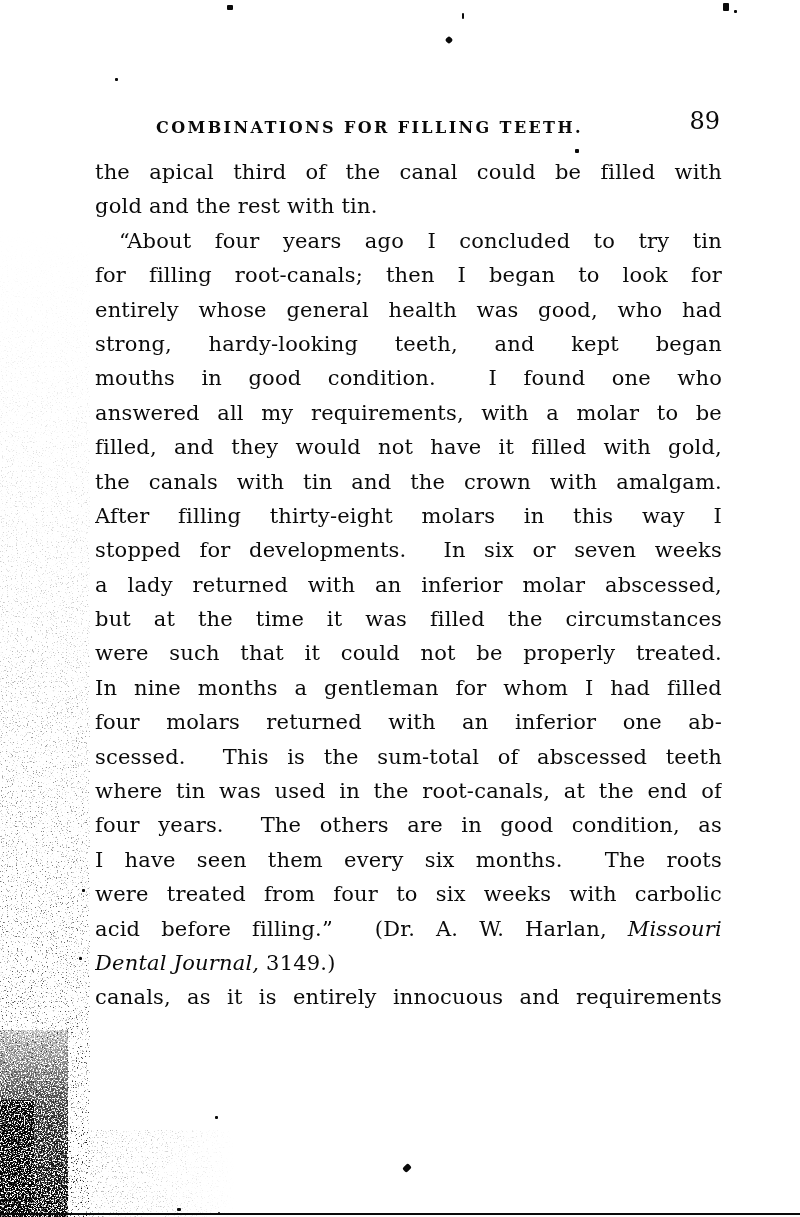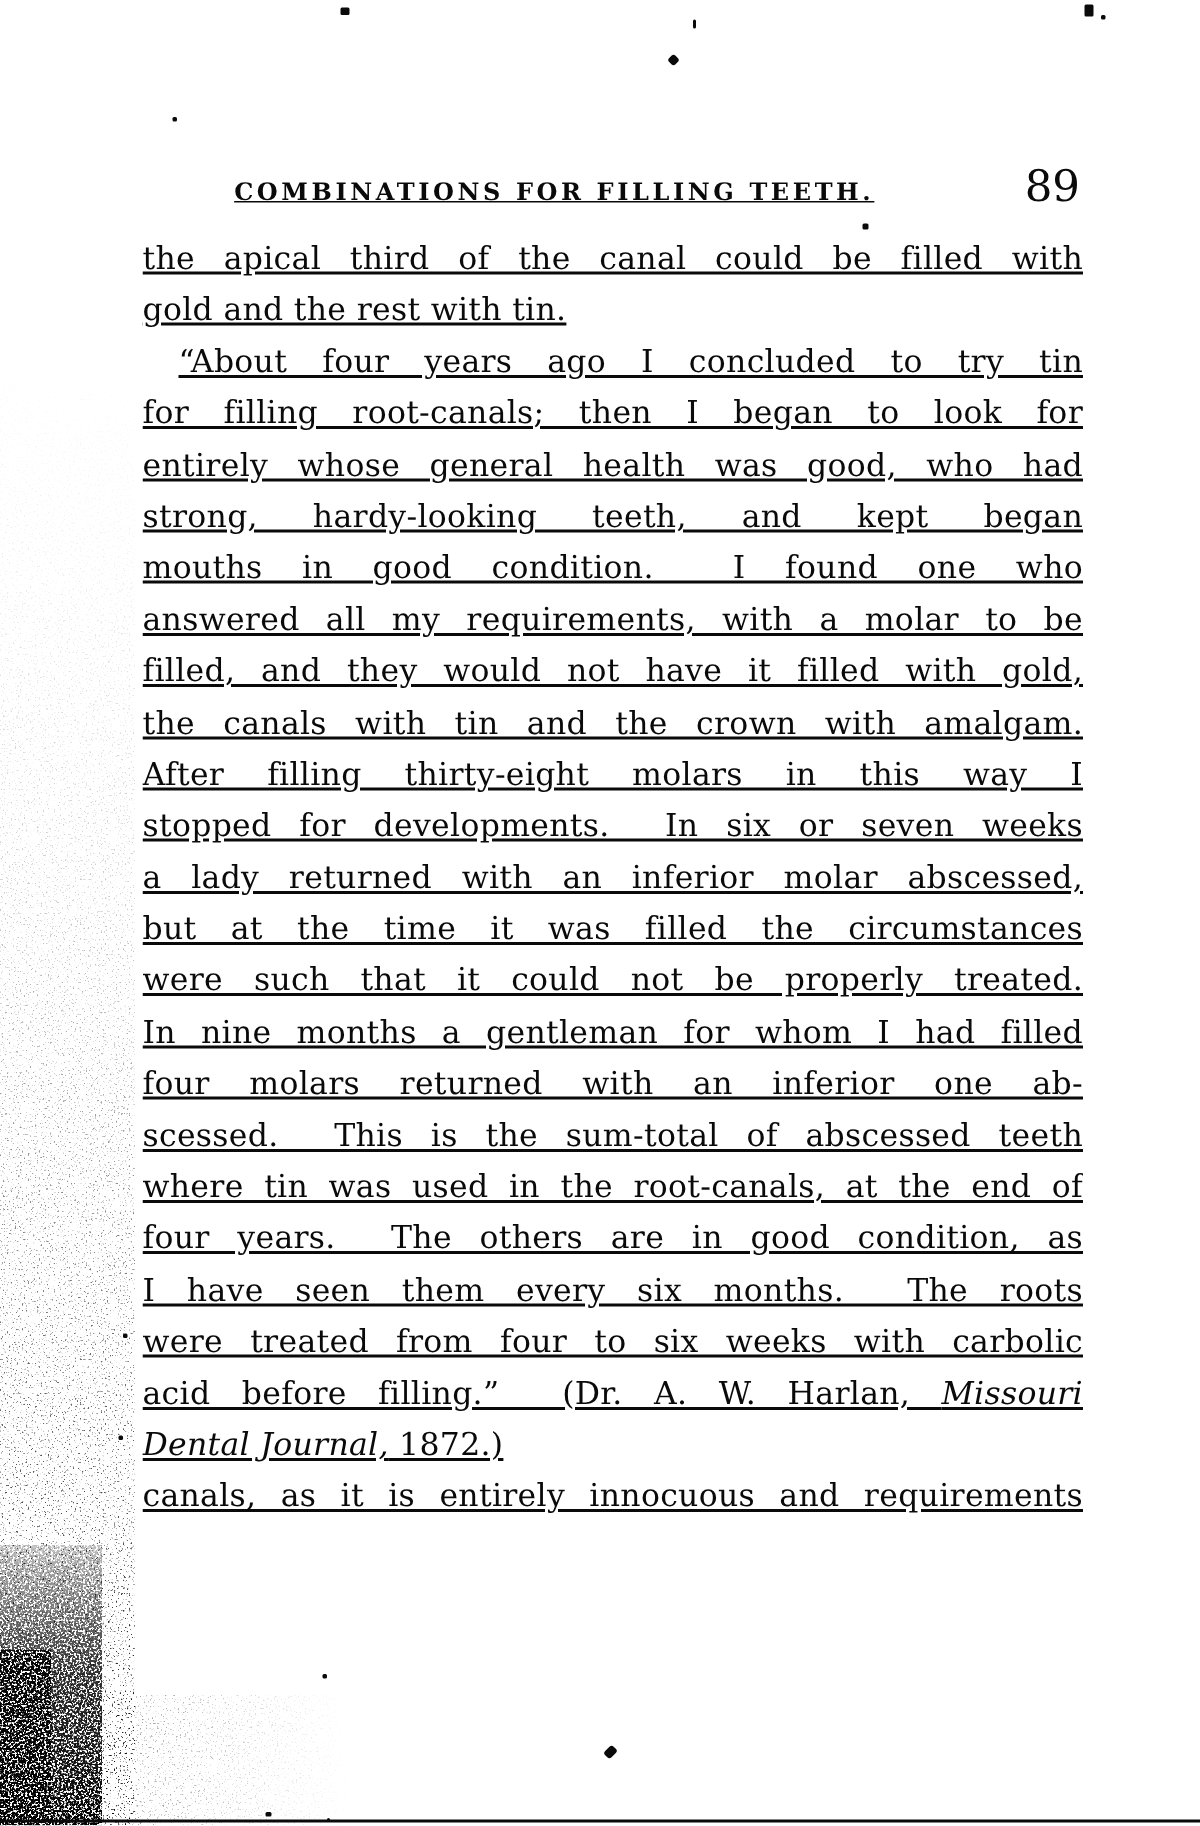--- a/index.html
+++ b/index.html
@@ -7,24 +7,24 @@
   .page {
     position:relative; width:800px; height:1217px;
     background:#ffffff; overflow:hidden;
     font-family:"DejaVu Serif", serif; color:#0a0a0a;
   }
   .gutter-noise { position:absolute; left:0; top:0; pointer-events:none; }
   .running-head { position:absolute; left:95px; top:112px; width:627px; height:36px; }
   .head-title {
     position:absolute; left:50%; top:6px; transform:translateX(-50%);
     margin-left:-39px; font-size:16px; font-weight:700;
-    letter-spacing:2.4px; white-space:nowrap;text-decoration:underline;
+    letter-spacing:2.4px; white-space:nowrap;
   }
-  .folio { position:absolute; right:2px; top:-5px; font-size:29px; font-weight:400; }
-  .text-block { position:absolute; left:95px; top:155px; width:627px;text-decoration:underline; }
+  .folio { position:absolute; right:2px; top:-5px; font-size:24px; font-weight:400; }
+  .text-block { position:absolute; left:95px; top:155px; width:627px; }
   .line {
     font-size:21px; line-height:34.4px; height:34.4px;
     overflow:hidden; letter-spacing:0.2px; white-space:normal;
   }
   .line.j { text-align:justify; text-align-last:justify; -moz-text-align-last:justify; }
   .line.ind { padding-left:24px; }
   .it { font-style:italic; }
   .speck { position:absolute; background:#0a0a0a; border-radius:1px; }
   .speck.diamond { transform:rotate(45deg); border-radius:2px; }
   .bottom-rule { position:absolute; left:0; top:1213px; width:800px; height:2px; background:#0a0a0a; }
@@ -105,19 +105,19 @@
       <div class="line j"><span>but at the time it was filled the circumstances</span></div>
       <div class="line j"><span>were such that it could not be properly treated.</span></div>
       <div class="line j"><span>In nine months a gentleman for whom I had filled</span></div>
       <div class="line j"><span>four molars returned with an inferior one ab-</span></div>
       <div class="line j"><span>scessed.&nbsp; This is the sum-total of abscessed teeth</span></div>
       <div class="line j"><span>where tin was used in the root-canals, at the end of</span></div>
       <div class="line j"><span>four years.&nbsp; The others are in good condition, as</span></div>
       <div class="line j"><span>I have seen them every six months.&nbsp; The roots</span></div>
       <div class="line j"><span>were treated from four to six weeks with carbolic</span></div>
       <div class="line j"><span>acid before filling.”&nbsp; (Dr. A. W. Harlan, </span><span class="it">Missouri</span></div>
-      <div class="line"><span class="it">Dental Journal,</span><span> 1872.)</span></div>
+      <div class="line"><span class="it">Dental Journal,</span><span> 3149.)</span></div>
       <div class="line j"><span>canals, as it is entirely innocuous and requirements</span></div>
     </div>
 
   <div class="bottom-rule"></div>
 
 </div>
 
 </body></html>

